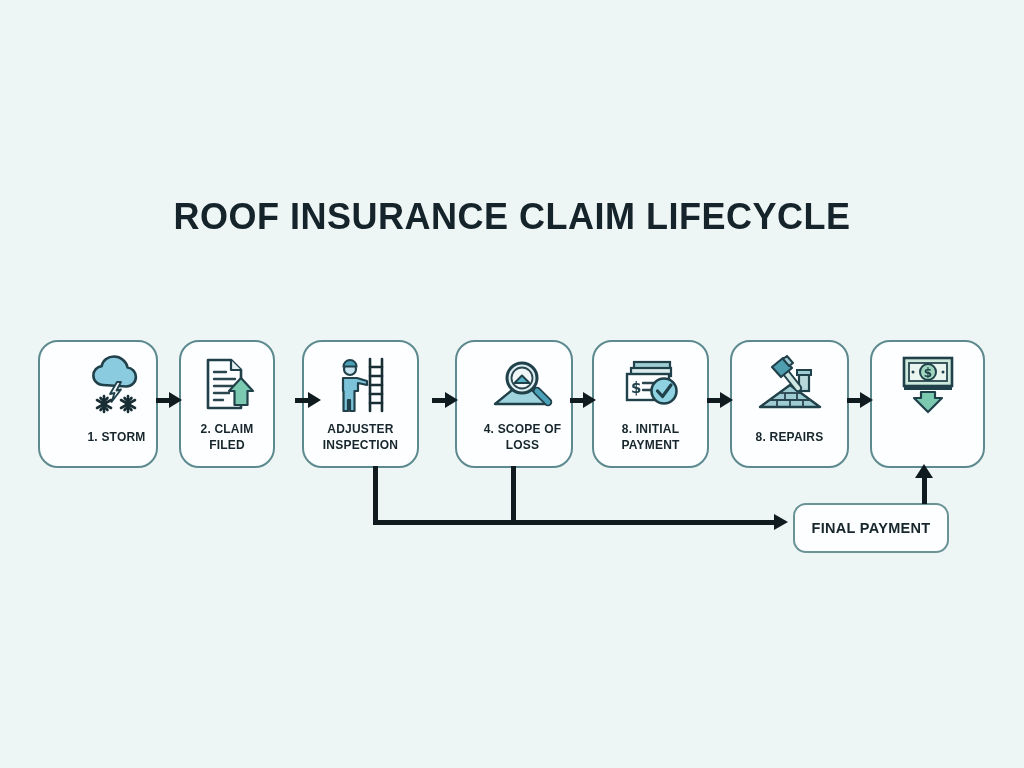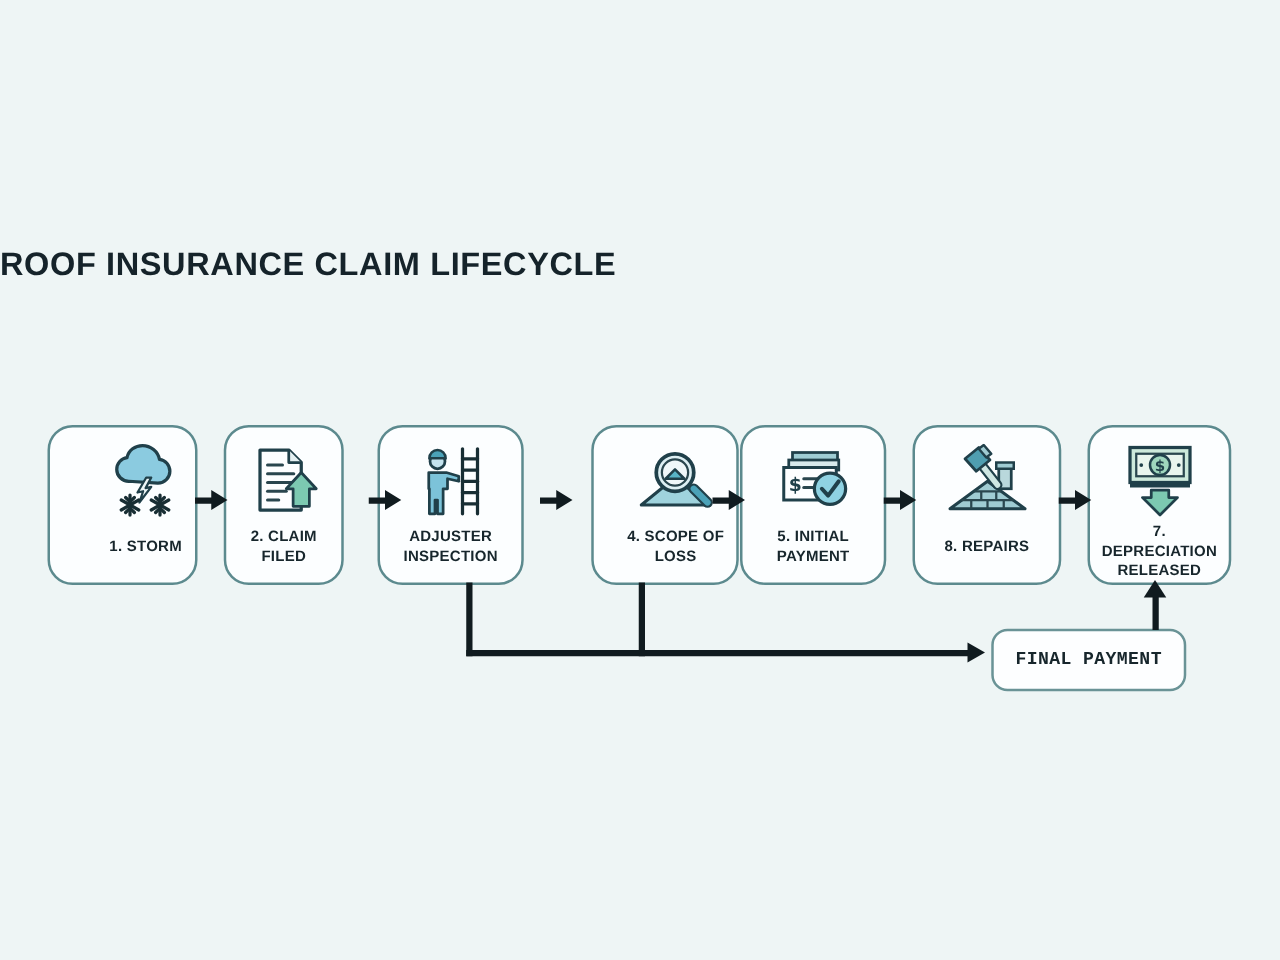--- a/index.html
+++ b/index.html
@@ -10,21 +10,22 @@
   #canvas{
     position:relative;
     width:1024px;height:768px;
     background:#eef5f5;
     overflow:hidden;
   }
   
   .title{
     position:absolute;
     left:0;top:196px;width:1024px;
-    font-size:26px;
+    text-align:center;
+    font-size:36px;
     font-weight:800;
     letter-spacing:.5px;
     color:#15232a;
   }
   
   .step{
     position:absolute;
     top:340px;height:128px;
     background:#fcfeff;
     border:2px solid #5c8a8e;
@@ -41,21 +42,21 @@
     flex:1;display:flex;align-items:center;justify-content:center;
     text-align:center;
     font-size:12px;font-weight:700;
     letter-spacing:.2px;
     line-height:1.3;
     color:#17262c;
   }
   #step1{left:38px;width:120px;padding-left:40px;}
   #step2{left:179px;width:96px;}
   #step3{left:302px;width:117px;}
-  #step4{left:473px;width:118px;padding-left:20px;}
+  #step4{left:455px;width:118px;padding-left:20px;}
   #step5{left:592px;width:117px;}
   #step6{left:730px;width:119px;}
   #step7{left:870px;width:115px;}
   
   .flow-arrow{position:absolute;top:392px;width:26px;height:17px;}
   .flow-arrow .shaft{position:absolute;left:0;top:6px;width:15px;height:5px;background:#101b1f;}
   .flow-arrow .head{
     position:absolute;left:13px;top:0;width:0;height:0;
     border-top:8.5px solid transparent;border-bottom:8.5px solid transparent;
     border-left:13px solid #101b1f;
@@ -71,21 +72,21 @@
     position:absolute;left:774px;top:514px;width:0;height:0;
     border-top:8.5px solid transparent;border-bottom:8.5px solid transparent;
     border-left:14px solid #101b1f;
   }
   
   .final-box{
     position:absolute;left:793px;top:503px;width:156px;height:50px;
     background:#fdfeff;border:2px solid #6a9396;border-radius:13px;
     box-sizing:border-box;
     display:flex;align-items:center;justify-content:center;
-    font-size:14.5px;font-weight:700;letter-spacing:.3px;color:#17262c;font-family:Liberation Mono, monospace;
+    font-size:14.5px;font-weight:700;letter-spacing:.3px;color:#17262c;
   }
   
   #upline{left:922px;top:477px;height:27px;}
   #uphead{
     position:absolute;left:915px;top:464px;width:0;height:0;
     border-left:9.5px solid transparent;border-right:9.5px solid transparent;
     border-bottom:14px solid #101b1f;
   }
   svg{display:block;}
 </style>
@@ -182,21 +183,21 @@
         <rect x="16" y="6" width="36" height="8" fill="#9fcdd4" stroke="#20404a" stroke-width="2.2"></rect>
         <rect x="13" y="12" width="40" height="8" fill="#d8eaec" stroke="#20404a" stroke-width="2.2"></rect>
         <rect x="9" y="18" width="42" height="26" fill="#fdfeff" stroke="#20404a" stroke-width="2.4"></rect>
         <text x="13" y="37" font-size="15" font-weight="bold" fill="#20404a" font-family="DejaVu Sans, sans-serif">$</text>
         <line x1="25" y1="27" x2="39" y2="27" stroke="#2a464e" stroke-width="2.4" stroke-linecap="round"></line>
         <line x1="25" y1="34" x2="35" y2="34" stroke="#2a464e" stroke-width="2.4" stroke-linecap="round"></line>
         <circle cx="46" cy="35" r="12.5" fill="#8fd2e2" stroke="#20404a" stroke-width="2.6"></circle>
         <polyline points="39.5,35 44.5,40.5 53,29" fill="none" stroke="#20404a" stroke-width="3.2" stroke-linecap="round" stroke-linejoin="round"></polyline>
       </svg>
     </div>
-    <div class="step-label">5. INITIAL PAYMENT</div>
+    <div class="step-label">8. INITIAL PAYMENT</div>
   </div>
 
   <div class="step" id="step6">
     <div class="icon-wrap">
       <svg width="66" height="60" viewBox="0 0 66 60">
         <rect x="42" y="18" width="10" height="18" fill="#b9d8dc" stroke="#20404a" stroke-width="2.2"></rect>
         <rect x="40" y="15" width="14" height="5" fill="#9fcbd2" stroke="#20404a" stroke-width="2"></rect>
         <polygon points="3,52 33,30 63,52" fill="#9fcbd2" stroke="#20404a" stroke-width="2.4" stroke-linejoin="round"></polygon>
         <g stroke="#2a464e" stroke-width="1.8">
           <line x1="12" y1="45" x2="54" y2="45"></line>
@@ -222,21 +223,20 @@
         <rect x="8" y="4" width="48" height="28" fill="#cde9db" stroke="#20404a" stroke-width="2.6"></rect>
         <rect x="13" y="9" width="38" height="18" fill="#e9f5ee" stroke="#2a464e" stroke-width="1.8"></rect>
         <circle cx="32" cy="18" r="8" fill="#9fd6bd" stroke="#20404a" stroke-width="2"></circle>
         <text x="32" y="23" font-size="12" font-weight="bold" fill="#20404a" text-anchor="middle" font-family="DejaVu Sans, sans-serif">$</text>
         <circle cx="17" cy="18" r="1.5" fill="#20404a"></circle>
         <circle cx="47" cy="18" r="1.5" fill="#20404a"></circle>
         <rect x="8" y="32" width="48" height="4" fill="#20404a"></rect>
         <polygon points="25,38 39,38 39,44 46,44 32,58 18,44 25,44" fill="#7cc9b1" stroke="#20404a" stroke-width="2.2" stroke-linejoin="round"></polygon>
       </svg>
     </div>
-    <div class="step-label">7. DEPRECIATION RELEASED</div>
   </div>
 
   <div class="flow-arrow" id="fa1">
       <div class="shaft"></div>
       <div class="head"></div>
     </div>
   <div class="flow-arrow" id="fa2">
       <div class="shaft"></div>
       <div class="head"></div>
     </div>

